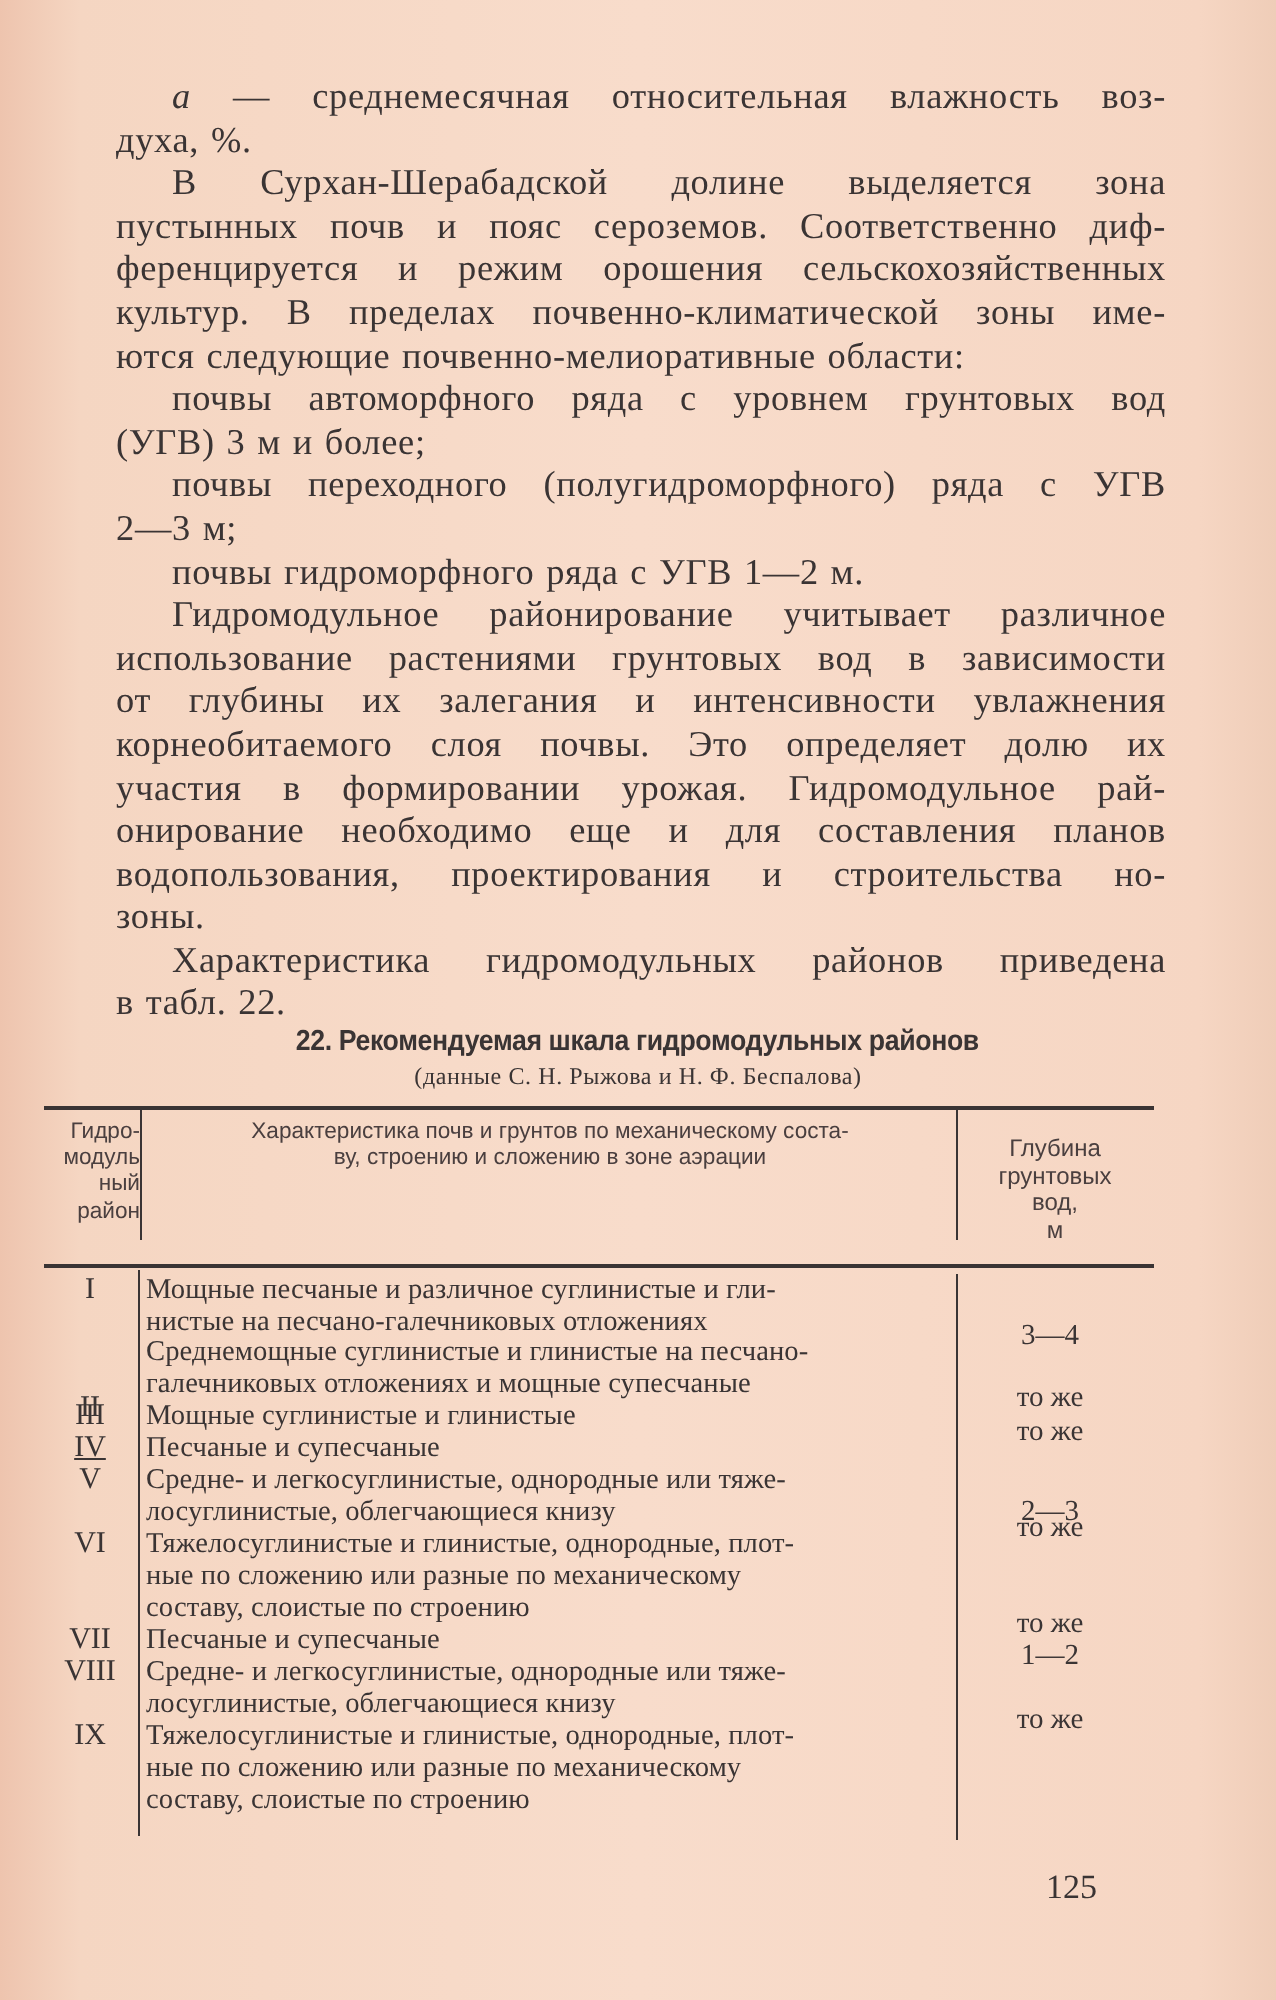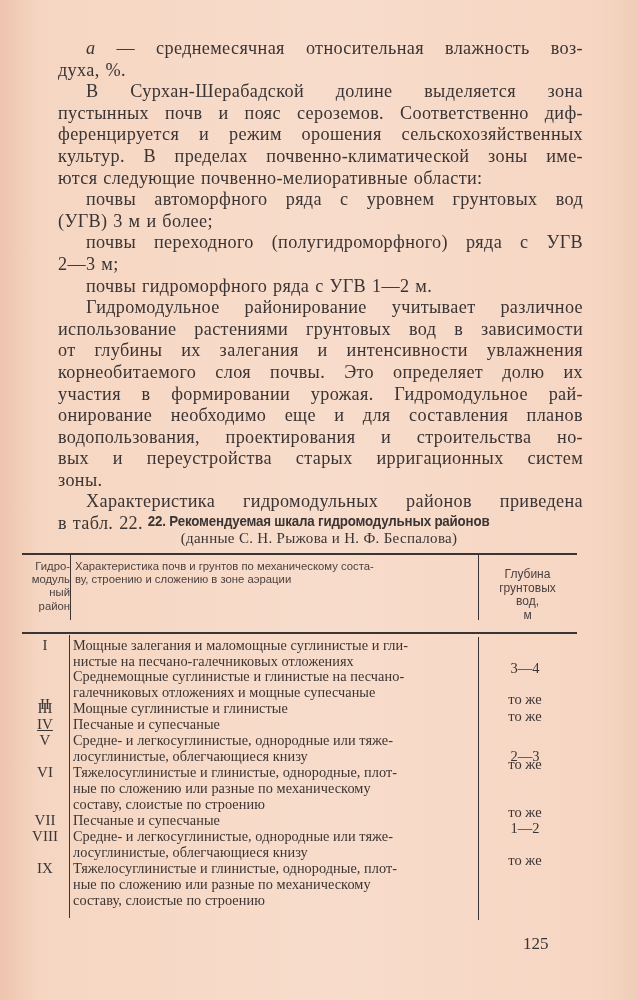--- a/index.html
+++ b/index.html
@@ -19,21 +19,21 @@
   }
   .line { display: block; white-space: nowrap; text-align: justify; text-align-last: justify; }
   .line.last { text-align-last: left; }
   .ind { padding-left: 28px; }
   .ital { font-style: italic; }
   .caption {
     position: absolute; top: 513px; left: 0; width: 638px; text-align: center;
     font-size: 14.5px; line-height: 17px;
   }
   .caption .t { font-family: "Liberation Sans Narrow", "Liberation Sans", sans-serif; font-weight: bold; letter-spacing: -0.2px; transform: scaleX(0.92); display:inline-block; }
-  .caption .s { font-size: 15px; letter-spacing: 0.3px; }
+  .caption .s { font-size: 12px; letter-spacing: 0.3px; }
   .rule { position: absolute; background: #3a3434; }
   .thead { position: absolute; top: 556px; font-family: "Liberation Sans", sans-serif; font-size: 11.3px; line-height: 13.2px; color: #4a3f3f; }
   .roman { position: absolute; left: 22px; width: 46px; text-align: center; font-size: 15px; line-height: 15.9px; }
   .depth { position: absolute; left: 480px; width: 90px; text-align: center; font-size: 14.5px; }
   .desc { position: absolute; left: 73px; width: 410px; font-size: 14.3px; line-height: 15.95px; letter-spacing: 0.05px; }
   .pageno { position: absolute; top: 934px; left: 523px; font-size: 17px; }
 </style>
 </head>
 <body>
 
@@ -52,21 +52,20 @@
     <span class="line ind">почвы переходного (полугидроморфного) ряда с УГВ</span>
     <span class="line last">2—3 м;</span>
     <span class="line ind last">почвы гидроморфного ряда с УГВ 1—2 м.</span>
     <span class="line ind">Гидромодульное районирование учитывает различное</span>
     <span class="line">использование растениями грунтовых вод в зависимости</span>
     <span class="line">от глубины их залегания и интенсивности увлажнения</span>
     <span class="line">корнеобитаемого слоя почвы. Это определяет долю их</span>
     <span class="line">участия в формировании урожая. Гидромодульное рай-</span>
     <span class="line">онирование необходимо еще и для составления планов</span>
     <span class="line">водопользования, проектирования и строительства но-</span>
-    <span class="line">вых и переустройства старых ирригационных систем</span>
     <span class="line last">зоны.</span>
     <span class="line ind">Характеристика гидромодульных районов приведена</span>
     <span class="line last">в табл. 22.</span>
   </div>
 
   <div class="caption">
     <div><span class="t">22. Рекомендуемая шкала гидромодульных районов</span></div>
     <div class="s">(данные С. Н. Рыжова и Н. Ф. Беспалова)</div>
   </div>
 
@@ -76,21 +75,21 @@
   <div class="rule" style="left:478px; top:555px; width:1.2px; height:65px;"></div>
   <div class="rule" style="left:69px; top:635px; width:1.2px; height:283px;"></div>
   <div class="rule" style="left:478px; top:637px; width:1.2px; height:283px;"></div>
 
   <div class="thead" style="left:24px; width:46px; text-align:right; top:560px;">
     <div>Гидро-</div>
     <div>модуль</div>
     <div>ный</div>
     <div>район</div>
   </div>
-  <div class="thead" style="left:75px; width:400px; top:560px;">
+  <div class="thead" style="left:75px; width:400px; top:560px;text-align:center;">
     <div>Характеристика почв и грунтов по механическому соста-</div>
     <div>ву, строению и сложению в зоне аэрации</div>
   </div>
   <div class="thead" style="left:480px; width:95px; text-align:center; top:568px; font-size:12px; line-height:13.6px;">
     <div>Глубина</div>
     <div>грунтовых</div>
     <div>вод,</div>
     <div>м</div>
   </div>
 
@@ -98,21 +97,21 @@
   <div class="roman" style="top:669px;margin-top:28px;">II</div>
   <div class="roman" style="top:701px;">III</div>
   <div class="roman" style="top:717px;text-decoration:underline;">IV</div>
   <div class="roman" style="top:733px;">V</div>
   <div class="roman" style="top:765px;">VI</div>
   <div class="roman" style="top:813px;">VII</div>
   <div class="roman" style="top:829px;">VIII</div>
   <div class="roman" style="top:861px;">IX</div>
 
   <div class="desc" style="top:638px;">
-    <div>Мощные залегания и маломощные суглинистые и гли-</div>
+    <div>Мощные песчаные и различное суглинистые и гли-</div>
     <div>нистые на песчано-галечниковых отложениях</div>
   </div>
   <div class="desc" style="top:669px;">
     <div>Среднемощные суглинистые и глинистые на песчано-</div>
     <div>галечниковых отложениях и мощные супесчаные</div>
   </div>
   <div class="desc" style="top:701px;">
     <div>Мощные суглинистые и глинистые</div>
   </div>
   <div class="desc" style="top:717px;">

